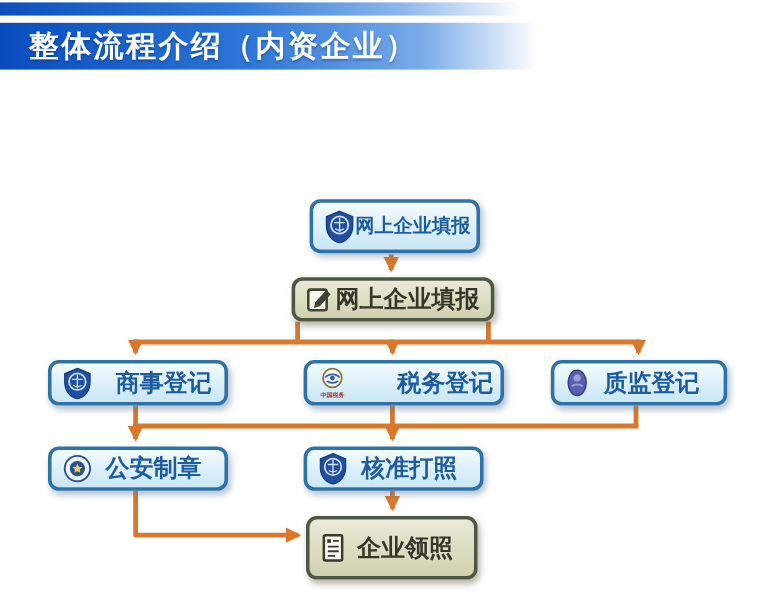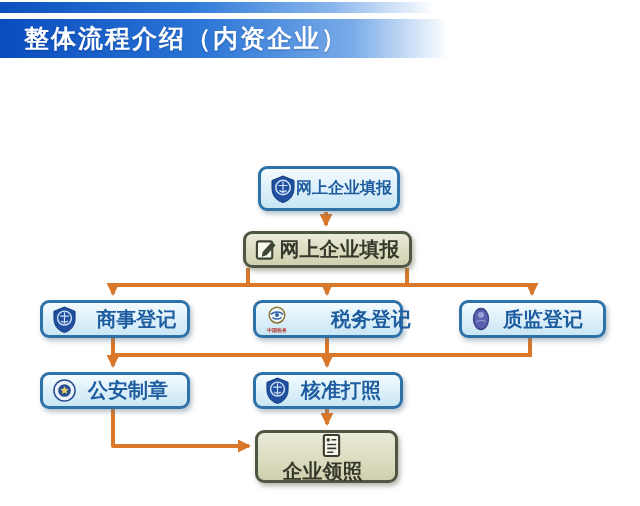--- a/index.html
+++ b/index.html
@@ -39,25 +39,25 @@
   .node.beige {
     background:linear-gradient(180deg,#eaeada 0%, #dcdcc0 55%, #d0d0b0 100%);
     border:3px solid #4f5744; color:#34372a;
     box-shadow:2px 3px 5px rgba(110,110,85,.5);
   }
 
   .n1 { left:258px; top:166px; width:142px; height:45px; background:linear-gradient(180deg,#fbfdff,#e8f4fb); }
   .n1 .lbl { font-size:16px; }
   .n2 { left:243px; top:231px; width:169px; height:37px; }
   .n3 { left:40px;  top:300px; width:150px; height:38px;gap:17px; }
-  .n4 { left:253px; top:300px; width:150px; height:38px;gap:42px; }
+  .n4 { left:253px; top:300px; width:167px; height:38px;gap:42px; }
   .n5 { left:459px; top:300px; width:147px; height:38px; }
   .n6 { left:40px;  top:372px; width:150px; height:37px; }
   .n7 { left:253px; top:372px; width:150px; height:37px; background:linear-gradient(180deg,#fafdfe,#e2f1fa); }
-  .n8 { left:255px; top:430px; width:143px; height:53px;flex-direction:column; }
+  .n8 { left:255px; top:430px; width:143px; height:53px; }
 
   .tax-cap { font-size:5px; color:#b5342a; letter-spacing:0; line-height:6px; margin-top:1px; font-weight:bold; }
 </style>
 </head>
 <body>
 
 <div class="stage">
 
   <div class="top-strip"></div>
   <div class="title-bar">

